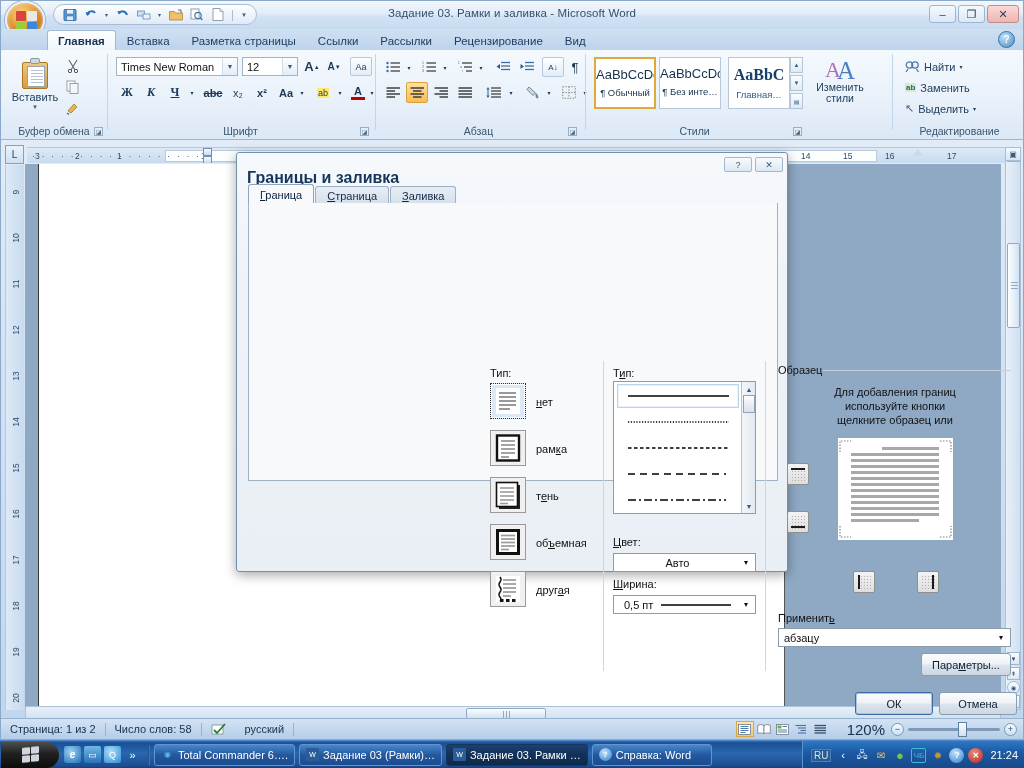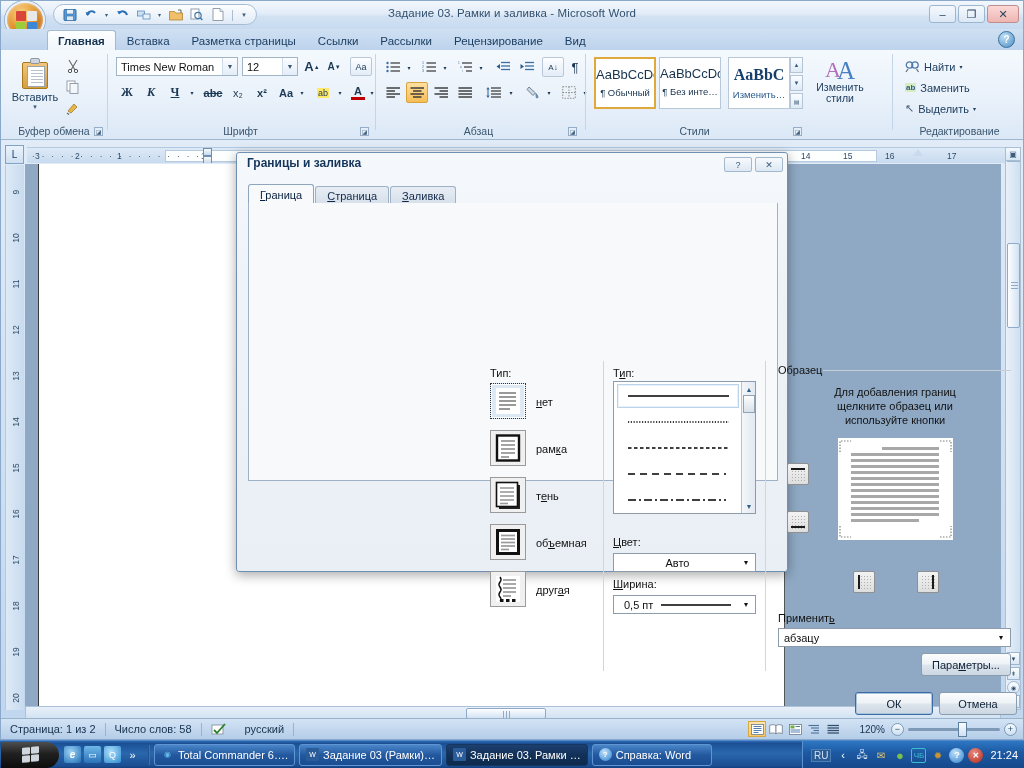--- a/index.html
+++ b/index.html
@@ -300,21 +300,21 @@
   .clock{ font-size:11px;color:#fff; margin-left:3px; }
 
   
   .dialog{
     position:absolute; left:236px; top:152px; width:552px; height:420px;
     background:linear-gradient(180deg,#f6f9fc 0%,#eef3f8 30%,#eaeff5 100%);
     border:1px solid #6f90b2; border-radius:3px;
     box-shadow:0 3px 12px rgba(0,0,0,.35);
   }
   .dlg-title{
-    position:absolute; left:10px; top:3px; font-size:12px; font-weight:bold; color:#15355c;
+    position:absolute; left:10px; top:16px; font-size:16px; font-weight:bold; color:#15355c;
   }
   .dlg-wbtns{ position:absolute; right:4px; top:4px; display:flex; gap:3px;}
   .dlg-wb{
     width:28px;height:15px; display:flex;align-items:center;justify-content:center;
     font-size:9px;color:#3a5c7e; cursor:pointer;
     background:linear-gradient(180deg,#f7fafd,#dde8f3); border:1px solid #a3b8cd; border-radius:2px;
   }
   .dlg-tabs{
     position:absolute; left:11px; top:33px; width:530px; height:18px;
     display:flex; align-items:flex-end;
@@ -717,21 +717,21 @@
         <div class="stylebox sel" style="left:7px;">
           <div class="sb-sample">AaBbCcDc</div>
           <div class="sb-name">¶ Обычный</div>
         </div>
         <div class="stylebox" style="left:72px;">
           <div class="sb-sample">AaBbCcDc</div>
           <div class="sb-name">¶ Без инте…</div>
         </div>
         <div class="stylebox" style="left:141px;">
           <div class="sb-sample big">AaBbC</div>
-          <div class="sb-name blue">Изменить…</div>
+          <div class="sb-name blue">Главная…</div>
         </div>
         <div class="gal-nav" style="left:203px; top:6px;">▲</div>
         <div class="gal-nav" style="left:203px; top:24px;">▼</div>
         <div class="gal-nav" style="left:203px; top:42px;">▤</div>
 
         <div class="change-styles" style="left:224px;">
           <svg width="30" height="26" viewBox="0 0 30 26">
               <text x="0" y="21" font-size="22" font-family="Liberation Serif, serif" fill="#b06fb8">A</text>
               <text x="12" y="23" font-size="25" font-family="Liberation Serif, serif" fill="#4a7fc1">A</text>
             </svg>
@@ -873,21 +873,21 @@
             </svg>
         </div>
         <div class="view-btn">
           <svg width="13" height="11" viewBox="0 0 13 11">
               <line x1="0.5" y1="1.5" x2="12" y2="1.5" stroke="#35506d" stroke-width="1.3"></line>
               <line x1="0.5" y1="4" x2="12" y2="4" stroke="#35506d" stroke-width="1.3"></line>
               <line x1="0.5" y1="6.5" x2="12" y2="6.5" stroke="#35506d" stroke-width="1.3"></line>
               <line x1="0.5" y1="9" x2="12" y2="9" stroke="#35506d" stroke-width="1.3"></line>
             </svg>
         </div>
-        <div style="margin-left:16px;font-size:10px;color:#16324f;">120%</div>
+        <div style="margin-left:16px;font-size:15px;color:#16324f;">120%</div>
         <div class="zoomslider">
           <div class="zs-btn">−</div>
           <div class="zs-track">
             <div class="zs-thumb"></div>
           </div>
           <div class="zs-btn">+</div>
         </div>
       </div>
     </div>
   </div>
@@ -1050,22 +1050,22 @@
           <line x1="0" y1="2" x2="70" y2="2" stroke="#000" stroke-width="1.4"></line>
         </svg>
       <span class="sarr">▾</span>
     </div>
 
     <div class="lbl" style="left:541px; top:211px;">Образец</div>
     <div class="hr-line" style="left:586px; top:217px; width:188px;"></div>
 
     <div style="position:absolute; left:545px; top:232px; width:226px; text-align:center; font-size:11px; color:#111; line-height:14px;">
       <div>Для добавления границ</div>
+      <div>используйте кнопки</div>
       <div>щелкните образец или</div>
-      <div>используйте кнопки</div>
     </div>
 
     <div class="preview-box">
 
       <svg width="115" height="102" viewBox="0 0 115 102" style="position:absolute;left:0;top:0;">
         <path d="M2 14 V3 H13" stroke="#808080" stroke-width="1.2" fill="none" stroke-dasharray="1.5 1.5"></path>
         <path d="M102 3 H113 V14" stroke="#808080" stroke-width="1.2" fill="none" stroke-dasharray="1.5 1.5"></path>
         <path d="M2 88 V99 H13" stroke="#808080" stroke-width="1.2" fill="none" stroke-dasharray="1.5 1.5"></path>
         <path d="M102 99 H113 V88" stroke="#808080" stroke-width="1.2" fill="none" stroke-dasharray="1.5 1.5"></path>
       </svg>

